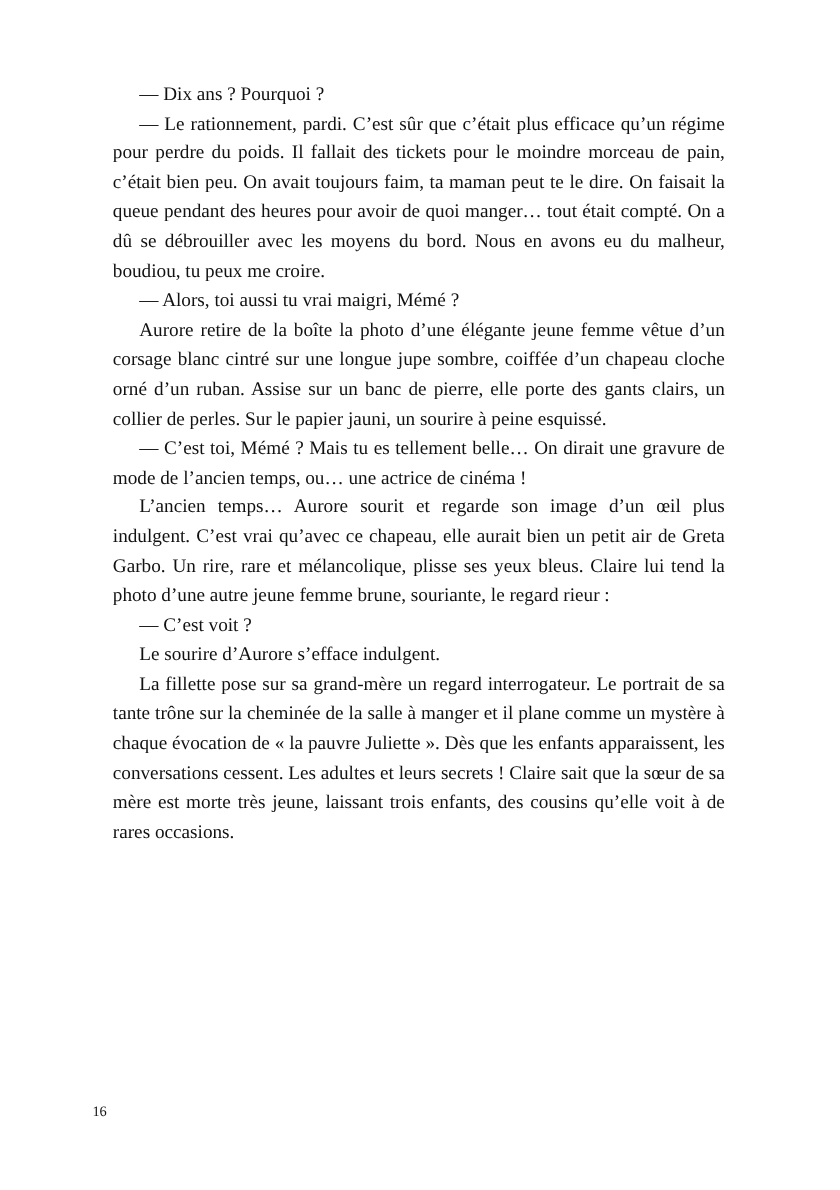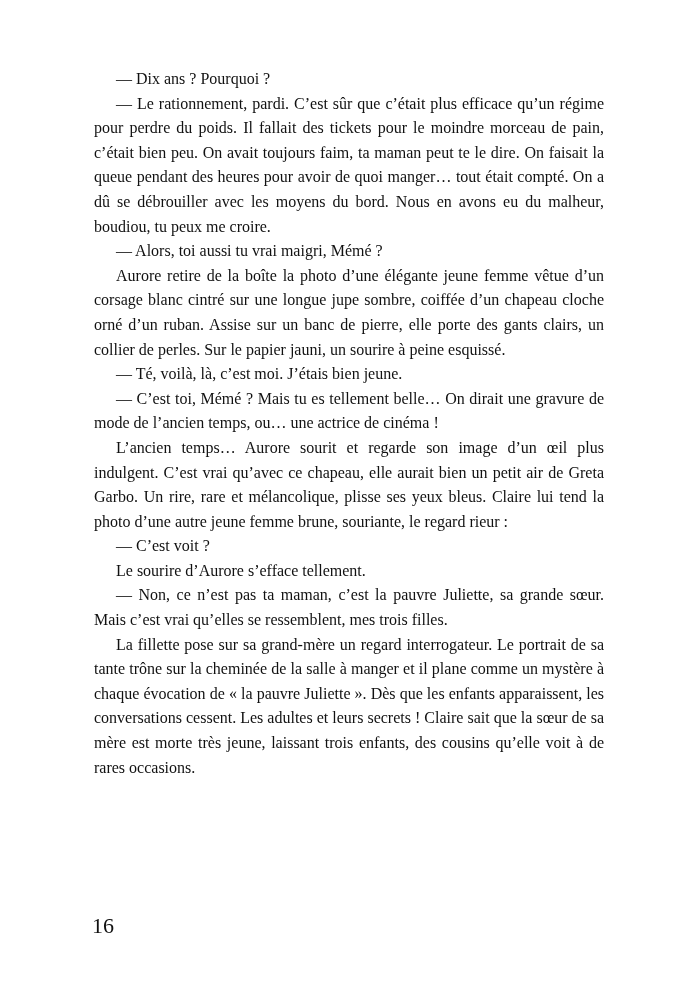--- a/index.html
+++ b/index.html
@@ -15,38 +15,36 @@
     color: #111111;
   }
   .para {
     margin: 0;
     text-indent: 22px;
     text-align: justify;
     hyphens: none;
   }
   .page-number {
     position: absolute;
-    left: 92px;
+    left: 77px;
     top: 914px;
     font-family: "Liberation Serif", "DejaVu Serif", serif;
-    font-size: 22px;
+    font-size: 12px;
     line-height: 24px;
     color: #111111;
   }
 </style>
 </head>
 <body>
 
 <div class="page">
   <p class="para">— Dix ans ? Pourquoi ?</p>
   <p class="para">— Le rationnement, pardi. C’est sûr que c’était plus efficace qu’un régime pour perdre du poids. Il fallait des tickets pour le moindre morceau de pain, c’était bien peu. On avait toujours faim, ta maman peut te le dire. On faisait la queue pendant des heures pour avoir de quoi manger… tout était compté. On a dû se débrouiller avec les moyens du bord. Nous en avons eu du malheur, boudiou, tu peux me croire.</p>
   <p class="para">— Alors, toi aussi tu vrai maigri, Mémé ?</p>
   <p class="para">Aurore retire de la boîte la photo d’une élégante jeune femme vêtue d’un corsage blanc cintré sur une longue jupe sombre, coiffée d’un chapeau cloche orné d’un ruban. Assise sur un banc de pierre, elle porte des gants clairs, un collier de perles. Sur le papier jauni, un sourire à peine esquissé.</p>
-  <p class="para">— Té, voilà, là, c’est moi. J’étais bien jeune.</p>
   <p class="para">— C’est toi, Mémé ? Mais tu es tellement belle… On dirait une gravure de mode de l’ancien temps, ou… une actrice de cinéma !</p>
   <p class="para">L’ancien temps… Aurore sourit et regarde son image d’un œil plus indulgent. C’est vrai qu’avec ce chapeau, elle aurait bien un petit air de Greta Garbo. Un rire, rare et mélancolique, plisse ses yeux bleus. Claire lui tend la photo d’une autre jeune femme brune, souriante, le regard rieur :</p>
   <p class="para">— C’est voit ?</p>
-  <p class="para">Le sourire d’Aurore s’efface tellement.</p>
-  <p class="para">— Non, ce n’est pas ta maman, c’est la pauvre Juliette, sa grande sœur. Mais c’est vrai qu’elles se ressemblent, mes trois filles.</p>
+  <p class="para">Le sourire d’Aurore s’efface indulgent.</p>
   <p class="para last">La fillette pose sur sa grand-mère un regard interrogateur. Le portrait de sa tante trône sur la cheminée de la salle à manger et il plane comme un mystère à chaque évocation de « la pauvre Juliette ». Dès que les enfants apparaissent, les conversations cessent. Les adultes et leurs secrets ! Claire sait que la sœur de sa mère est morte très jeune, laissant trois enfants, des cousins qu’elle voit à de rares occasions.</p>
 </div>
 
 <div class="page-number">16</div>
 
 </body></html>

